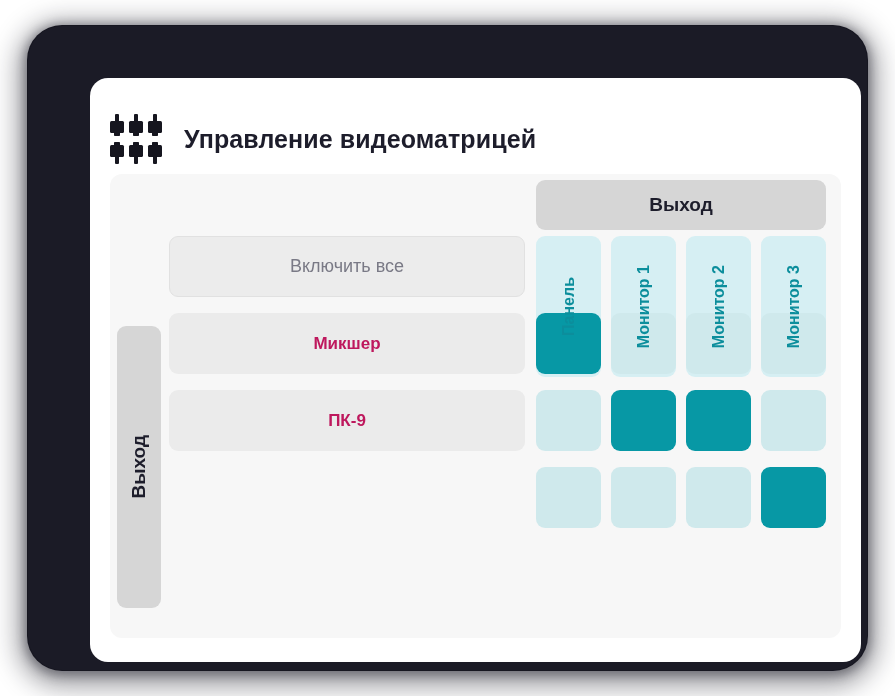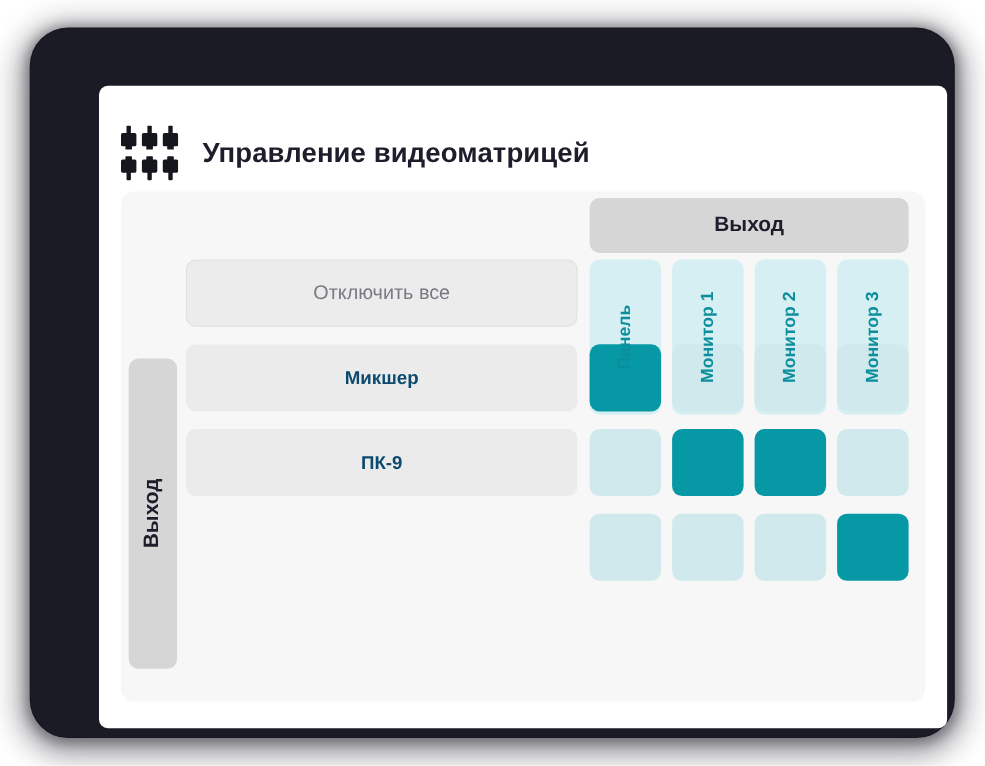--- a/index.html
+++ b/index.html
@@ -48,21 +48,21 @@
     z-index: -1;
   }
 
   .app-card {
     position: absolute;
     left: 62px;
     top: 52px;
     width: 771px;
     height: 584px;
     background: #ffffff;
-    border-radius: 8px;
+    border-radius: 18px;
     overflow: hidden;
   }
 
   
   .titlebar {
     display: flex;
     align-items: center;
     gap: 22px;
     padding: 26px 0 0 20px;
     height: 96px;
@@ -158,21 +158,21 @@
     height: 61px;
     border-radius: 9px;
     border: 1px solid transparent;
     background: #ebebeb;
     display: flex;
     align-items: center;
     justify-content: center;
     font-family: inherit;
     font-size: 17px;
     font-weight: bold;
-    color: #0c4a6e;
+    color: #be185d;
     cursor: pointer;
     margin-bottom: 16px;
   }
   .src-btn.enable-all {
     background: #ececec;
     border: 1px solid #e1e1e1;
     color: #7a7a86;
     font-weight: normal;
     font-size: 18px;
   }
@@ -273,21 +273,21 @@
 
 
         <div class="output-header">Выход</div>
 
         <div class="output-rail">
           <span>Выход</span>
         </div>
 
         <div class="rows-col">
 
-          <button class="src-btn enable-all">Отключить все</button>
+          <button class="src-btn enable-all">Включить все</button>
 
 
           <button class="src-btn">Микшер</button>
 
           <button class="src-btn">ПК-9</button>
 
         </div>
 
         <div class="matrix">
 

